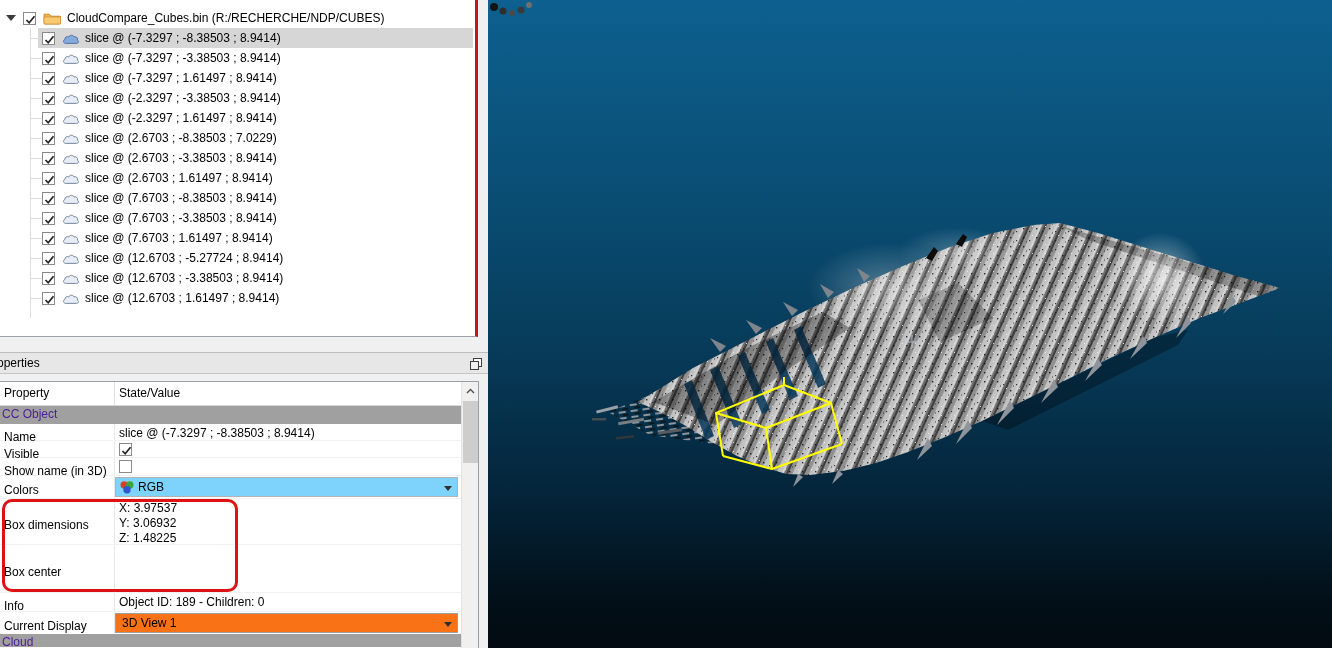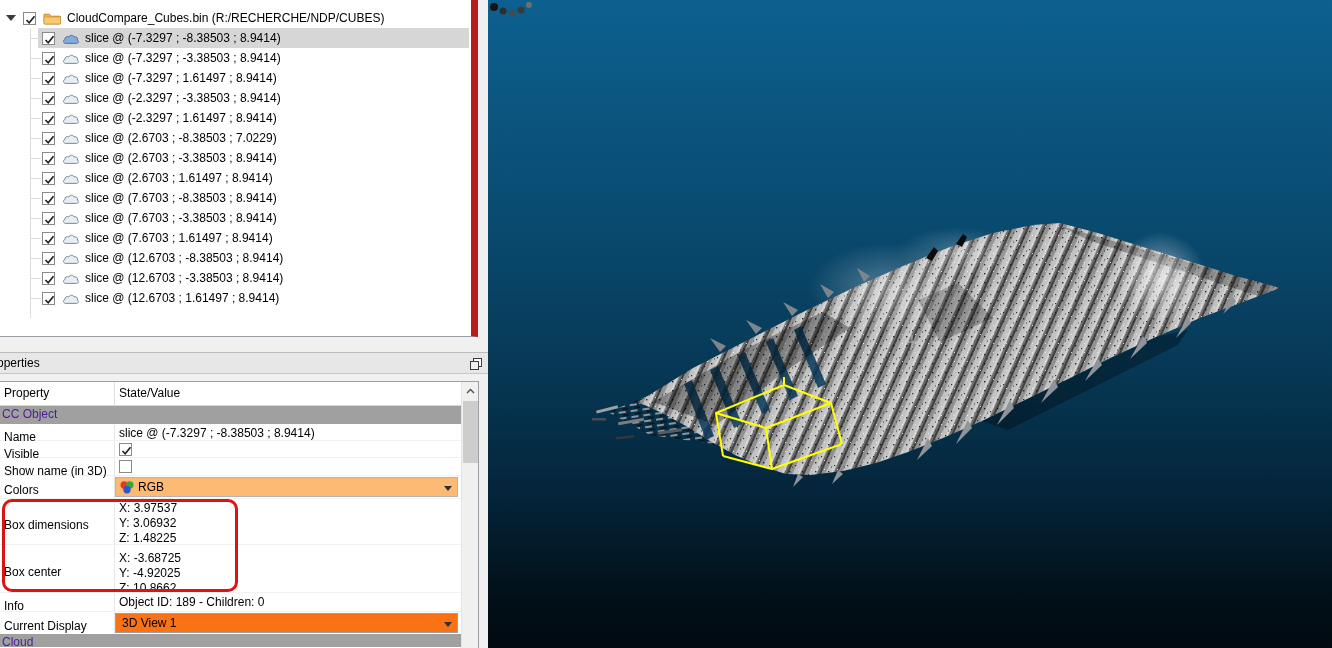--- a/index.html
+++ b/index.html
@@ -2,21 +2,21 @@
 <html><head>
 <meta charset="utf-8">
 <style>
   * { margin:0; padding:0; box-sizing:border-box; }
   html,body { width:1332px; height:648px; overflow:hidden; background:#f0f0f0;
     font-family:"Liberation Sans","DejaVu Sans",sans-serif; font-size:12px; color:#000; }
   #app { position:relative; width:1332px; height:648px; }
 
   
   .tree-panel { position:absolute; left:0; top:0; width:478px; height:337px;
-    background:#fff; border-right:7px solid #b91c1c; border-bottom:1px solid #9aa0a6;
+    background:#fff; border-right:3px solid #b91c1c; border-bottom:1px solid #9aa0a6;
     padding-top:8px; overflow:hidden; }
   .tree-vline { position:absolute; left:30px; top:28px; width:1px; height:290px; background:#dcdcdc; }
   .tree-row { position:relative; height:20px; display:flex; align-items:center; width:100%; }
   .tree-root { padding-left:4px; }
   .tree-item { padding-left:42px; }
   .tree-item .stub { position:absolute; left:30px; top:10px; width:11px; height:1px; background:#dcdcdc; }
   .tree-item.selected::before { content:""; position:absolute; left:38px; right:2px; top:0; bottom:0; background:#d6d6d6; }
   .tree-row > * { position:relative; z-index:1; }
   .expander { width:0; height:0; border-left:5px solid transparent; border-right:5px solid transparent;
     border-top:6px solid #3a3a3a; margin:0 7px 0 2px; }
@@ -52,21 +52,21 @@
   .r-visible { height:17px; }
   .r-showname { height:18px; }
   .r-colors { height:23px; }
   .r-boxdim { height:46px; }
   .r-boxcen { height:48px; }
   .r-info { height:19px; }
   .r-curdisp { height:22px; }
   .r-cloudsec { height:13px; }
   .mlabel { display:flex; align-items:center; }
   .vline3 { line-height:15px; }
-  .combo { position:relative; height:20px; margin:1px 3px 0 0; background:#fdba74;
+  .combo { position:relative; height:20px; margin:1px 3px 0 0; background:#7dd3fc;
     border:1px solid #b3b3b3; display:flex; align-items:center; padding-left:3px; }
   .combo.gray { background:#f97316; border-color:#9e9e9e; }
   .combo .arrow { position:absolute; right:5px; top:8px; width:0; height:0;
     border:4px solid transparent; border-top:5px solid #2f2f2f; }
   .combo .ctext { margin-left:3px; }
   .props-scroll { position:absolute; top:0; right:0; width:17px; bottom:0;
     background:#f0f0f0; border-left:1px solid #e2e2e2; }
   .scroll-btn { width:17px; height:17px; display:flex; align-items:center; justify-content:center; }
   .scroll-thumb { position:absolute; left:1px; top:19px; width:15px; height:62px; background:#cdcdcd; }
   .red-annotation { position:absolute; left:2px; top:117px; width:236px; height:93px;
@@ -259,21 +259,21 @@
       <span class="checkbox checked">
         <svg width="13" height="13" viewBox="0 0 13 13">
           <polyline points="2.5,7 5.2,9.8 10.5,3.2" fill="none" stroke="#222" stroke-width="1.7"></polyline>
         </svg>
       </span>
       <span class="icon">
         <svg width="17" height="13" viewBox="0 0 16 12">
           <path class="cloudpath" d="M3.2,10.6 C1.1,10.3 0.8,7.6 2.7,6.9 C2.4,4.8 4.8,3.5 6.4,4.6 C7.2,2.5 10.4,2.4 11.3,4.4 C13.6,3.9 15.3,5.7 14.5,7.5 C16.2,8.3 15.7,10.4 13.8,10.6 Z"></path>
         </svg>
       </span>
-      <span class="tree-label">slice @ (12.6703 ; -8.38503 ; 8.9414)</span>
+      <span class="tree-label">slice @ (12.6703 ; -5.27724 ; 8.9414)</span>
     </div>
         <div class="tree-row tree-item">
       <span class="stub"></span>
       <span class="checkbox checked">
         <svg width="13" height="13" viewBox="0 0 13 13">
           <polyline points="2.5,7 5.2,9.8 10.5,3.2" fill="none" stroke="#222" stroke-width="1.7"></polyline>
         </svg>
       </span>
       <span class="icon">
         <svg width="17" height="13" viewBox="0 0 16 12">
@@ -357,25 +357,20 @@
       <div class="prow sep r-boxdim">
         <div class="plabel mlabel">Box dimensions</div>
         <div class="pvalue">
           <div class="vline3">X: 3.97537</div>
           <div class="vline3">Y: 3.06932</div>
           <div class="vline3">Z: 1.48225</div>
         </div>
       </div>
       <div class="prow sep r-boxcen">
         <div class="plabel mlabel">Box center</div>
-        <div class="pvalue" style="padding-top:6px;">
-          <div class="vline3">X: -3.68725</div>
-          <div class="vline3">Y: -4.92025</div>
-          <div class="vline3">Z: 10.8662</div>
-        </div>
       </div>
       <div class="prow sep r-info">
         <div class="plabel">Info</div>
         <div class="pvalue">Object ID: 189 - Children: 0</div>
       </div>
       <div class="prow r-curdisp">
         <div class="plabel mlabel">Current Display</div>
         <div class="pvalue" style="padding:0;">
           <div class="combo gray">
             <span class="ctext">3D View 1</span>

